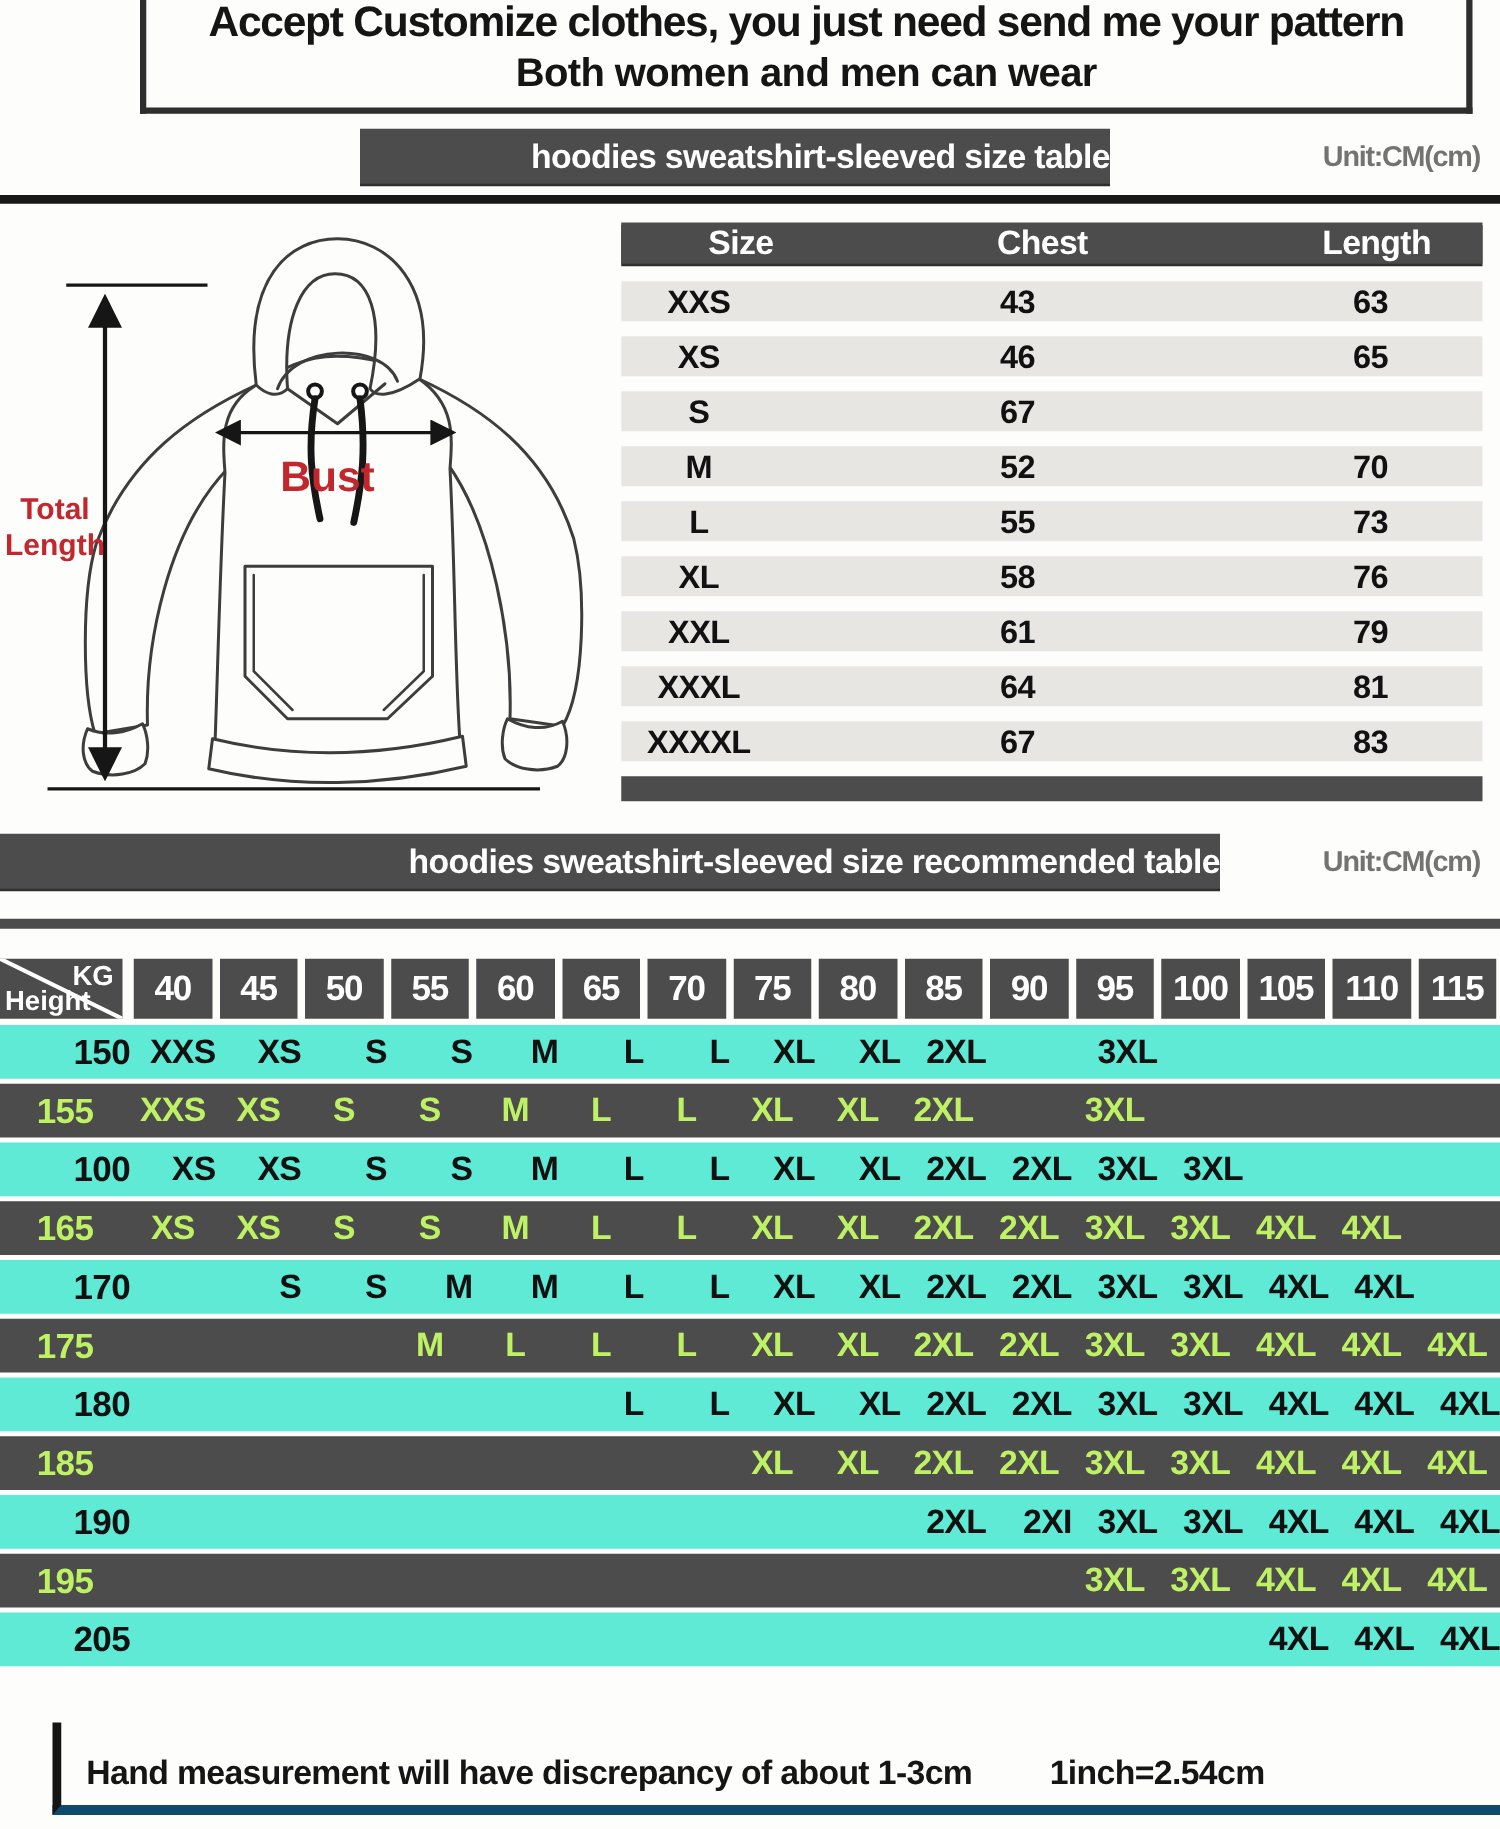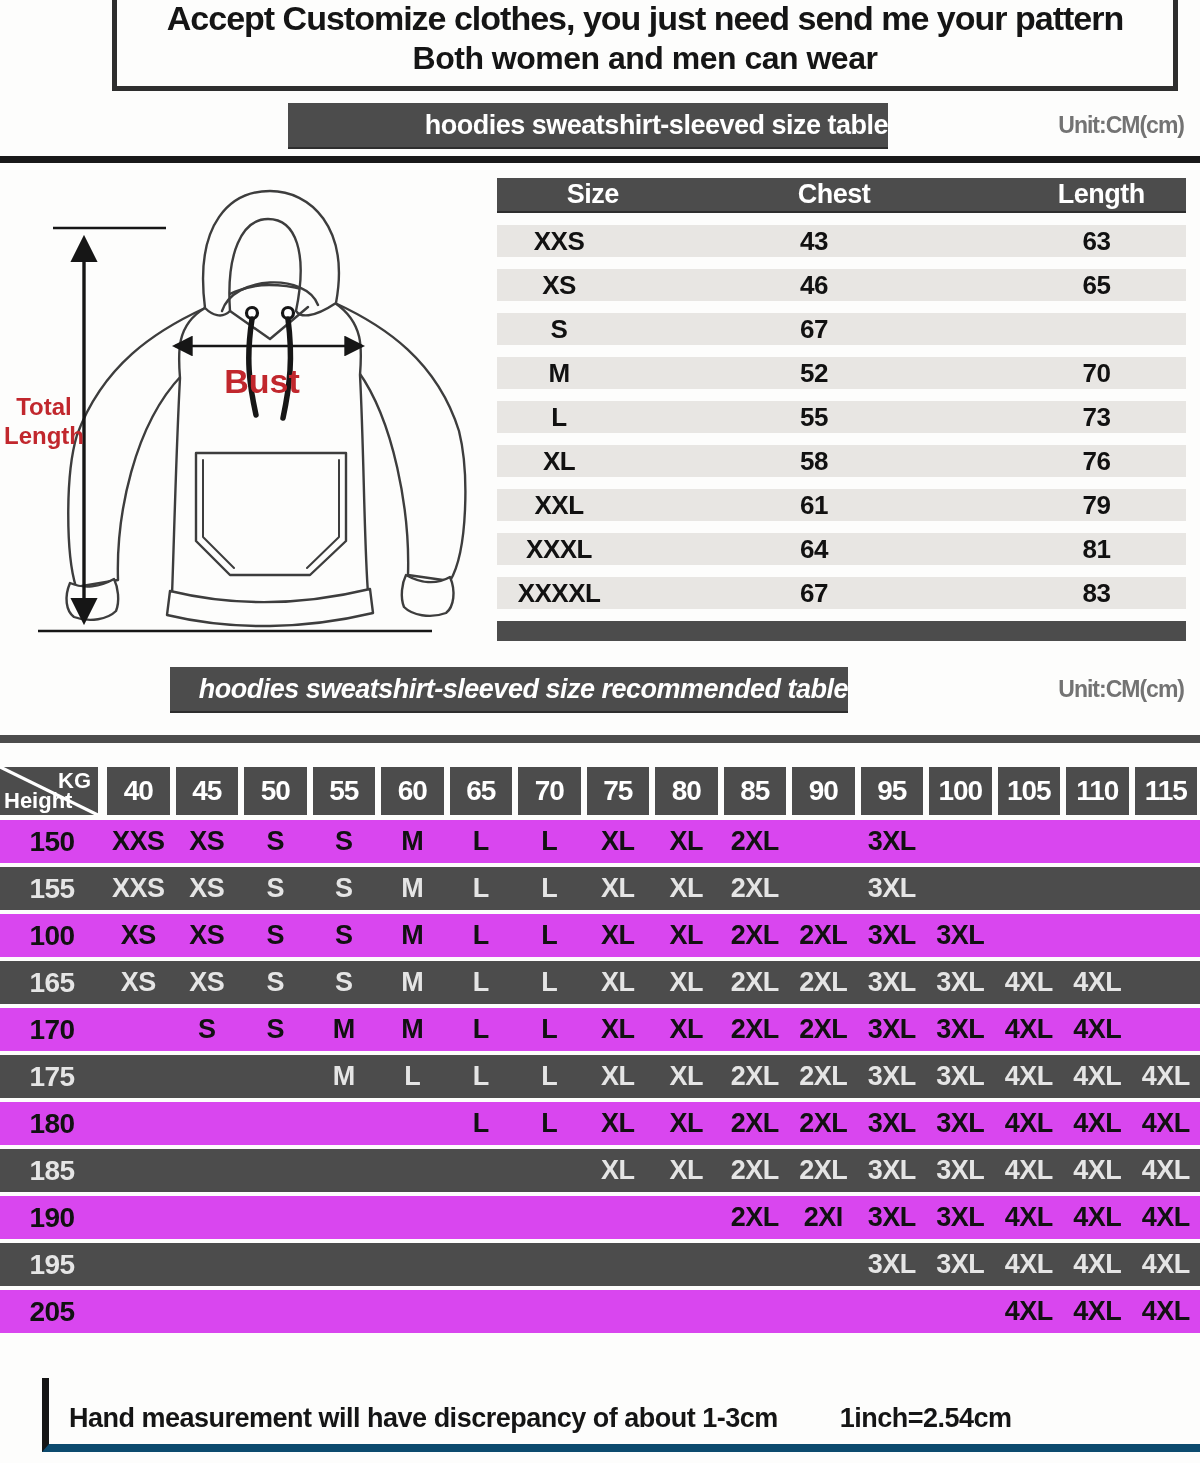--- a/index.html
+++ b/index.html
@@ -22,21 +22,21 @@
   
   .banner-row{display:flex;align-items:center;}
   .b1{margin-top:12px;}
   .b2{margin-top:14px;}
   .banner{
     background:#4c4c4c;color:#fff;text-align:right;
     font-size:27px;letter-spacing:-0.5px;height:44px;line-height:44px;
     box-shadow:0 2px 0 #2e2e2e;
   }
   .banner1{margin-left:288px;width:600px;}
-  .banner2{margin-left:170px;width:678px;font-style:italic;}
+  .banner2{width:976px;}
   .unit{margin-left:auto;margin-right:16px;font-size:23px;letter-spacing:-1px;color:#737373;}
 
   .divider1{margin-top:9px;height:7px;background:#191919;}
   .divider2{margin-top:24px;height:8px;background:#4c4c4c;}
 
   
   .content-row{display:flex;height:490px;}
   .diagram{width:497px;height:490px;position:relative;flex:none;}
   .diagram svg{display:block;}
 
@@ -71,22 +71,22 @@
     background:#4c4c4c;color:#fff;height:100%;
     display:flex;align-items:center;justify-content:center;
     font-size:28px;letter-spacing:-1px;
   }
   .reco-body{margin-top:5px;}
   .rrow{
     display:grid;grid-template-columns:104px repeat(16,1fr);
     height:43px;align-items:center;text-align:center;
     font-size:27px;letter-spacing:-0.5px;margin-bottom:4px;
   }
-  .rrow.light{background:#d946ef;color:#111;}
-  .rrow.dark{background:#4c4c4c;color:#e5e5e5;}
+  .rrow.light{background:#5eead4;color:#111;text-align:right;}
+  .rrow.dark{background:#4c4c4c;color:#bef264;}
   .hcell{font-size:28px;}
   .vcell{overflow:visible;white-space:nowrap;}
 
   
   .note-box{
     margin-left:42px;margin-top:45px;width:1158px;box-sizing:border-box;
     height:74px;border-left:7px solid #151515;border-bottom:8px solid #0c4a6e;
     display:flex;align-items:flex-end;padding:0 0 10px 20px;
   }
   .note{font-size:27px;letter-spacing:-0.5px;}

